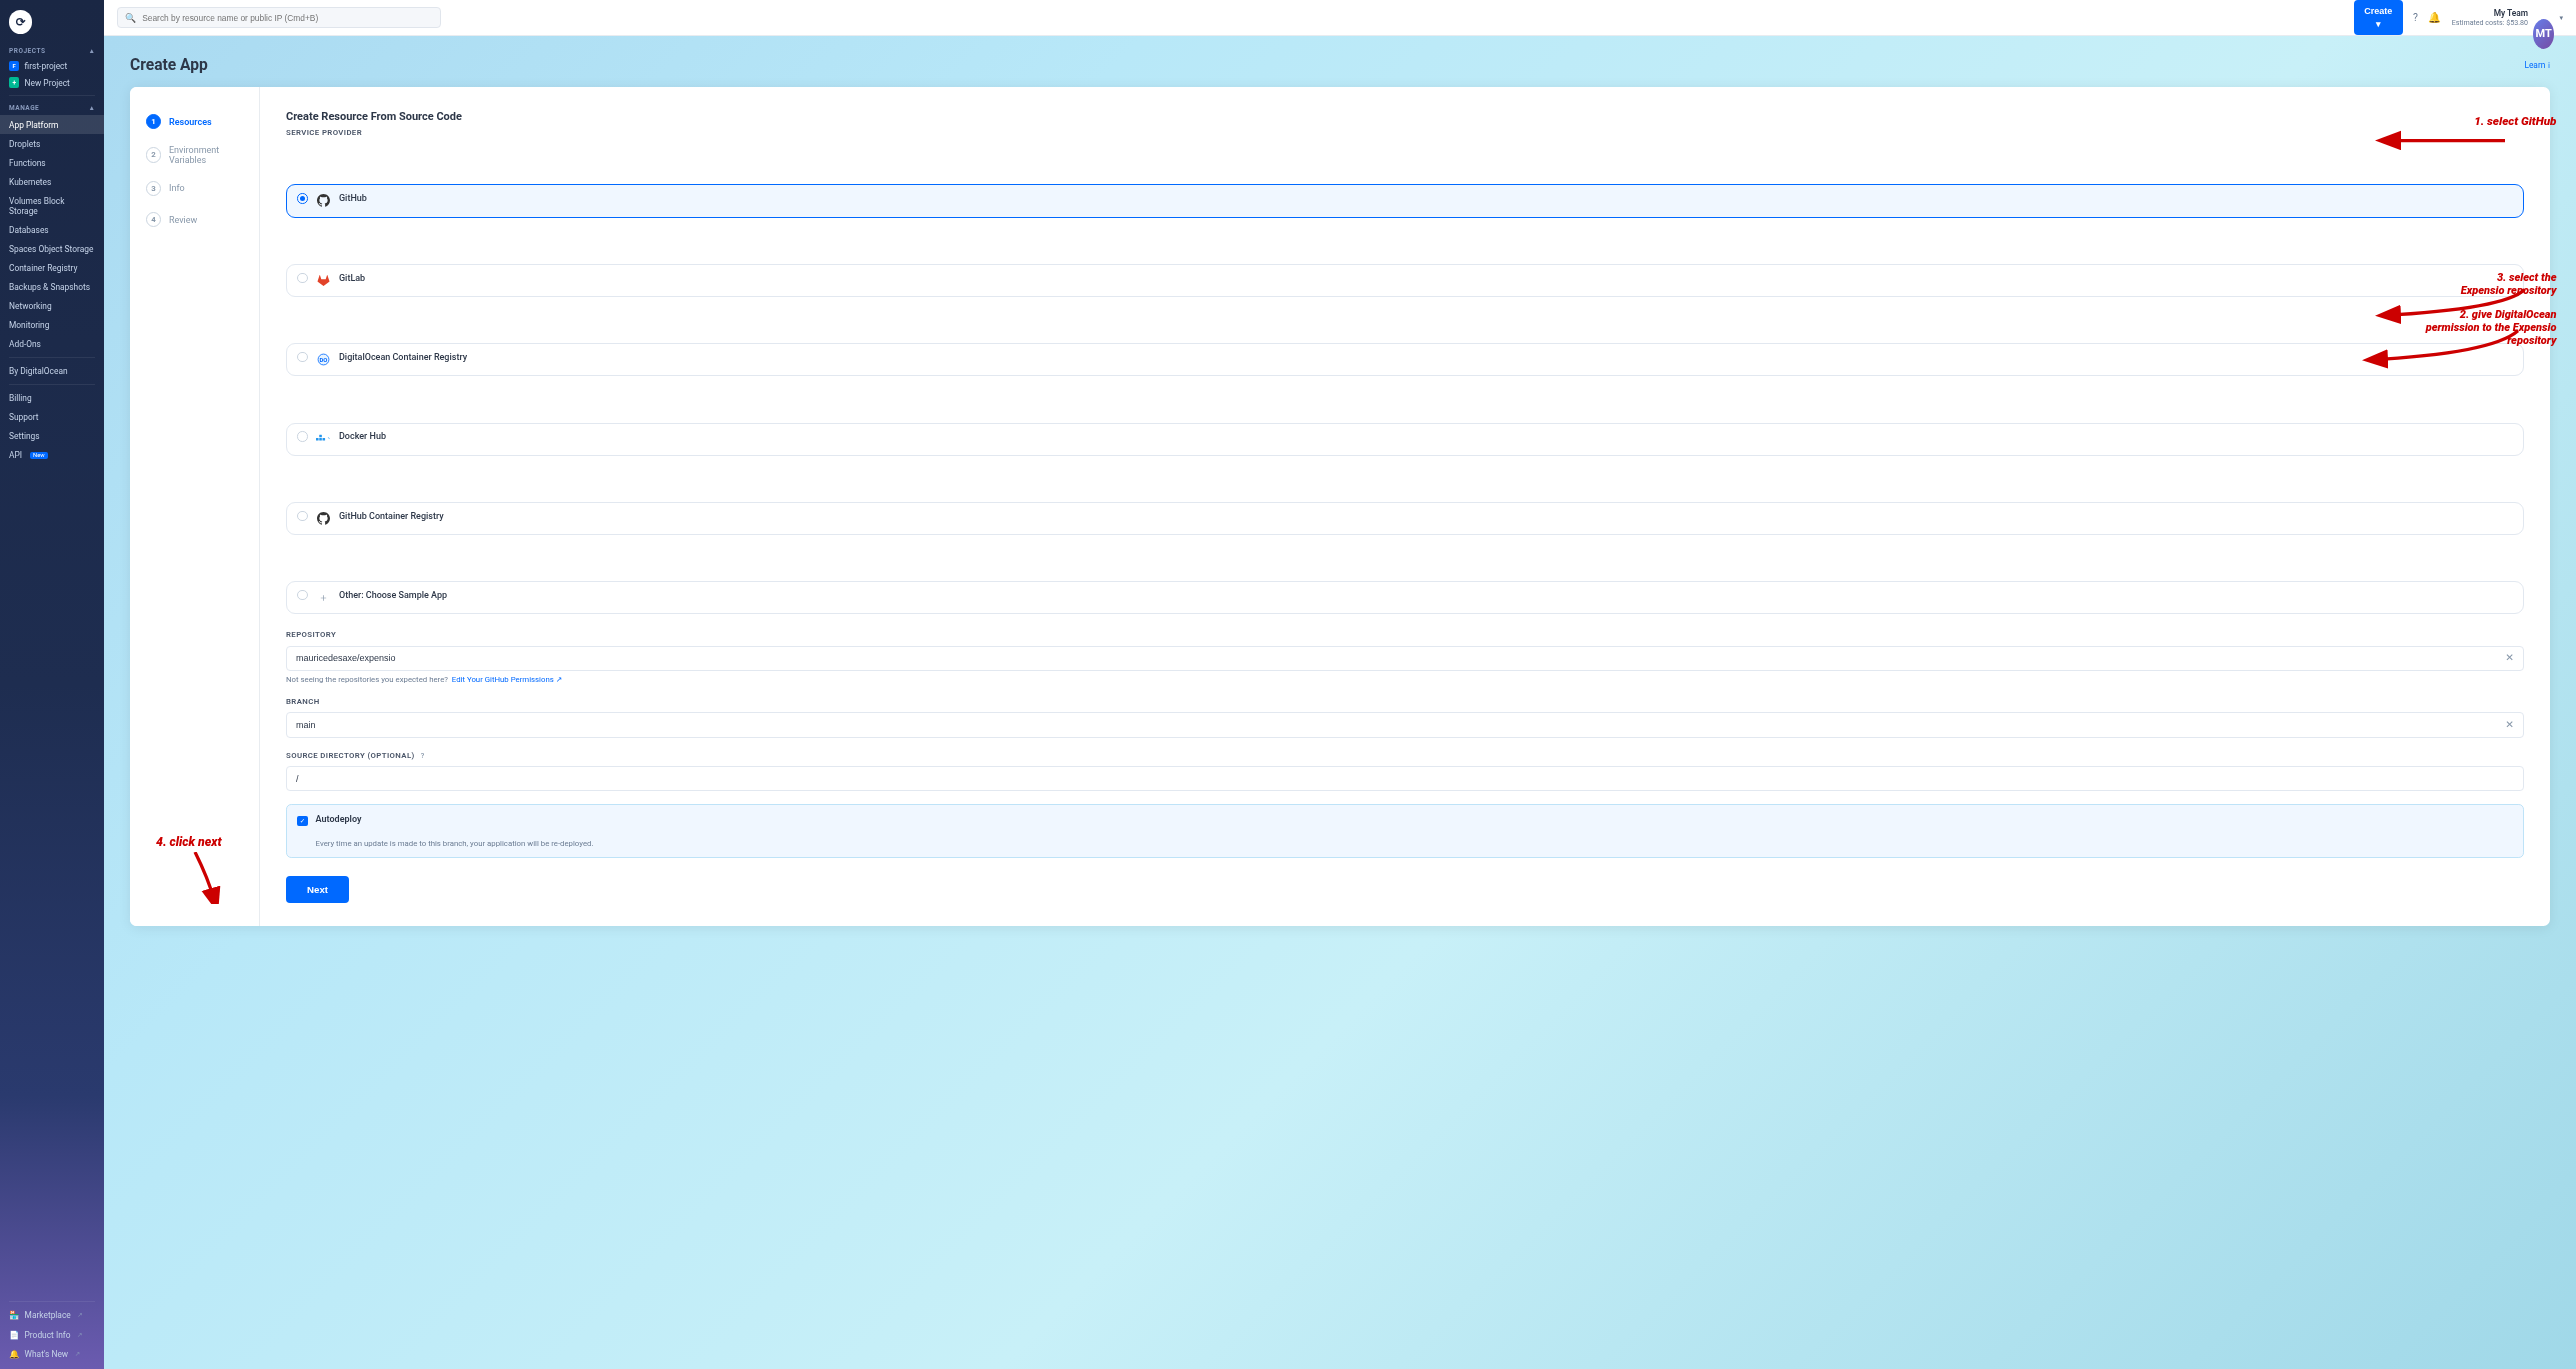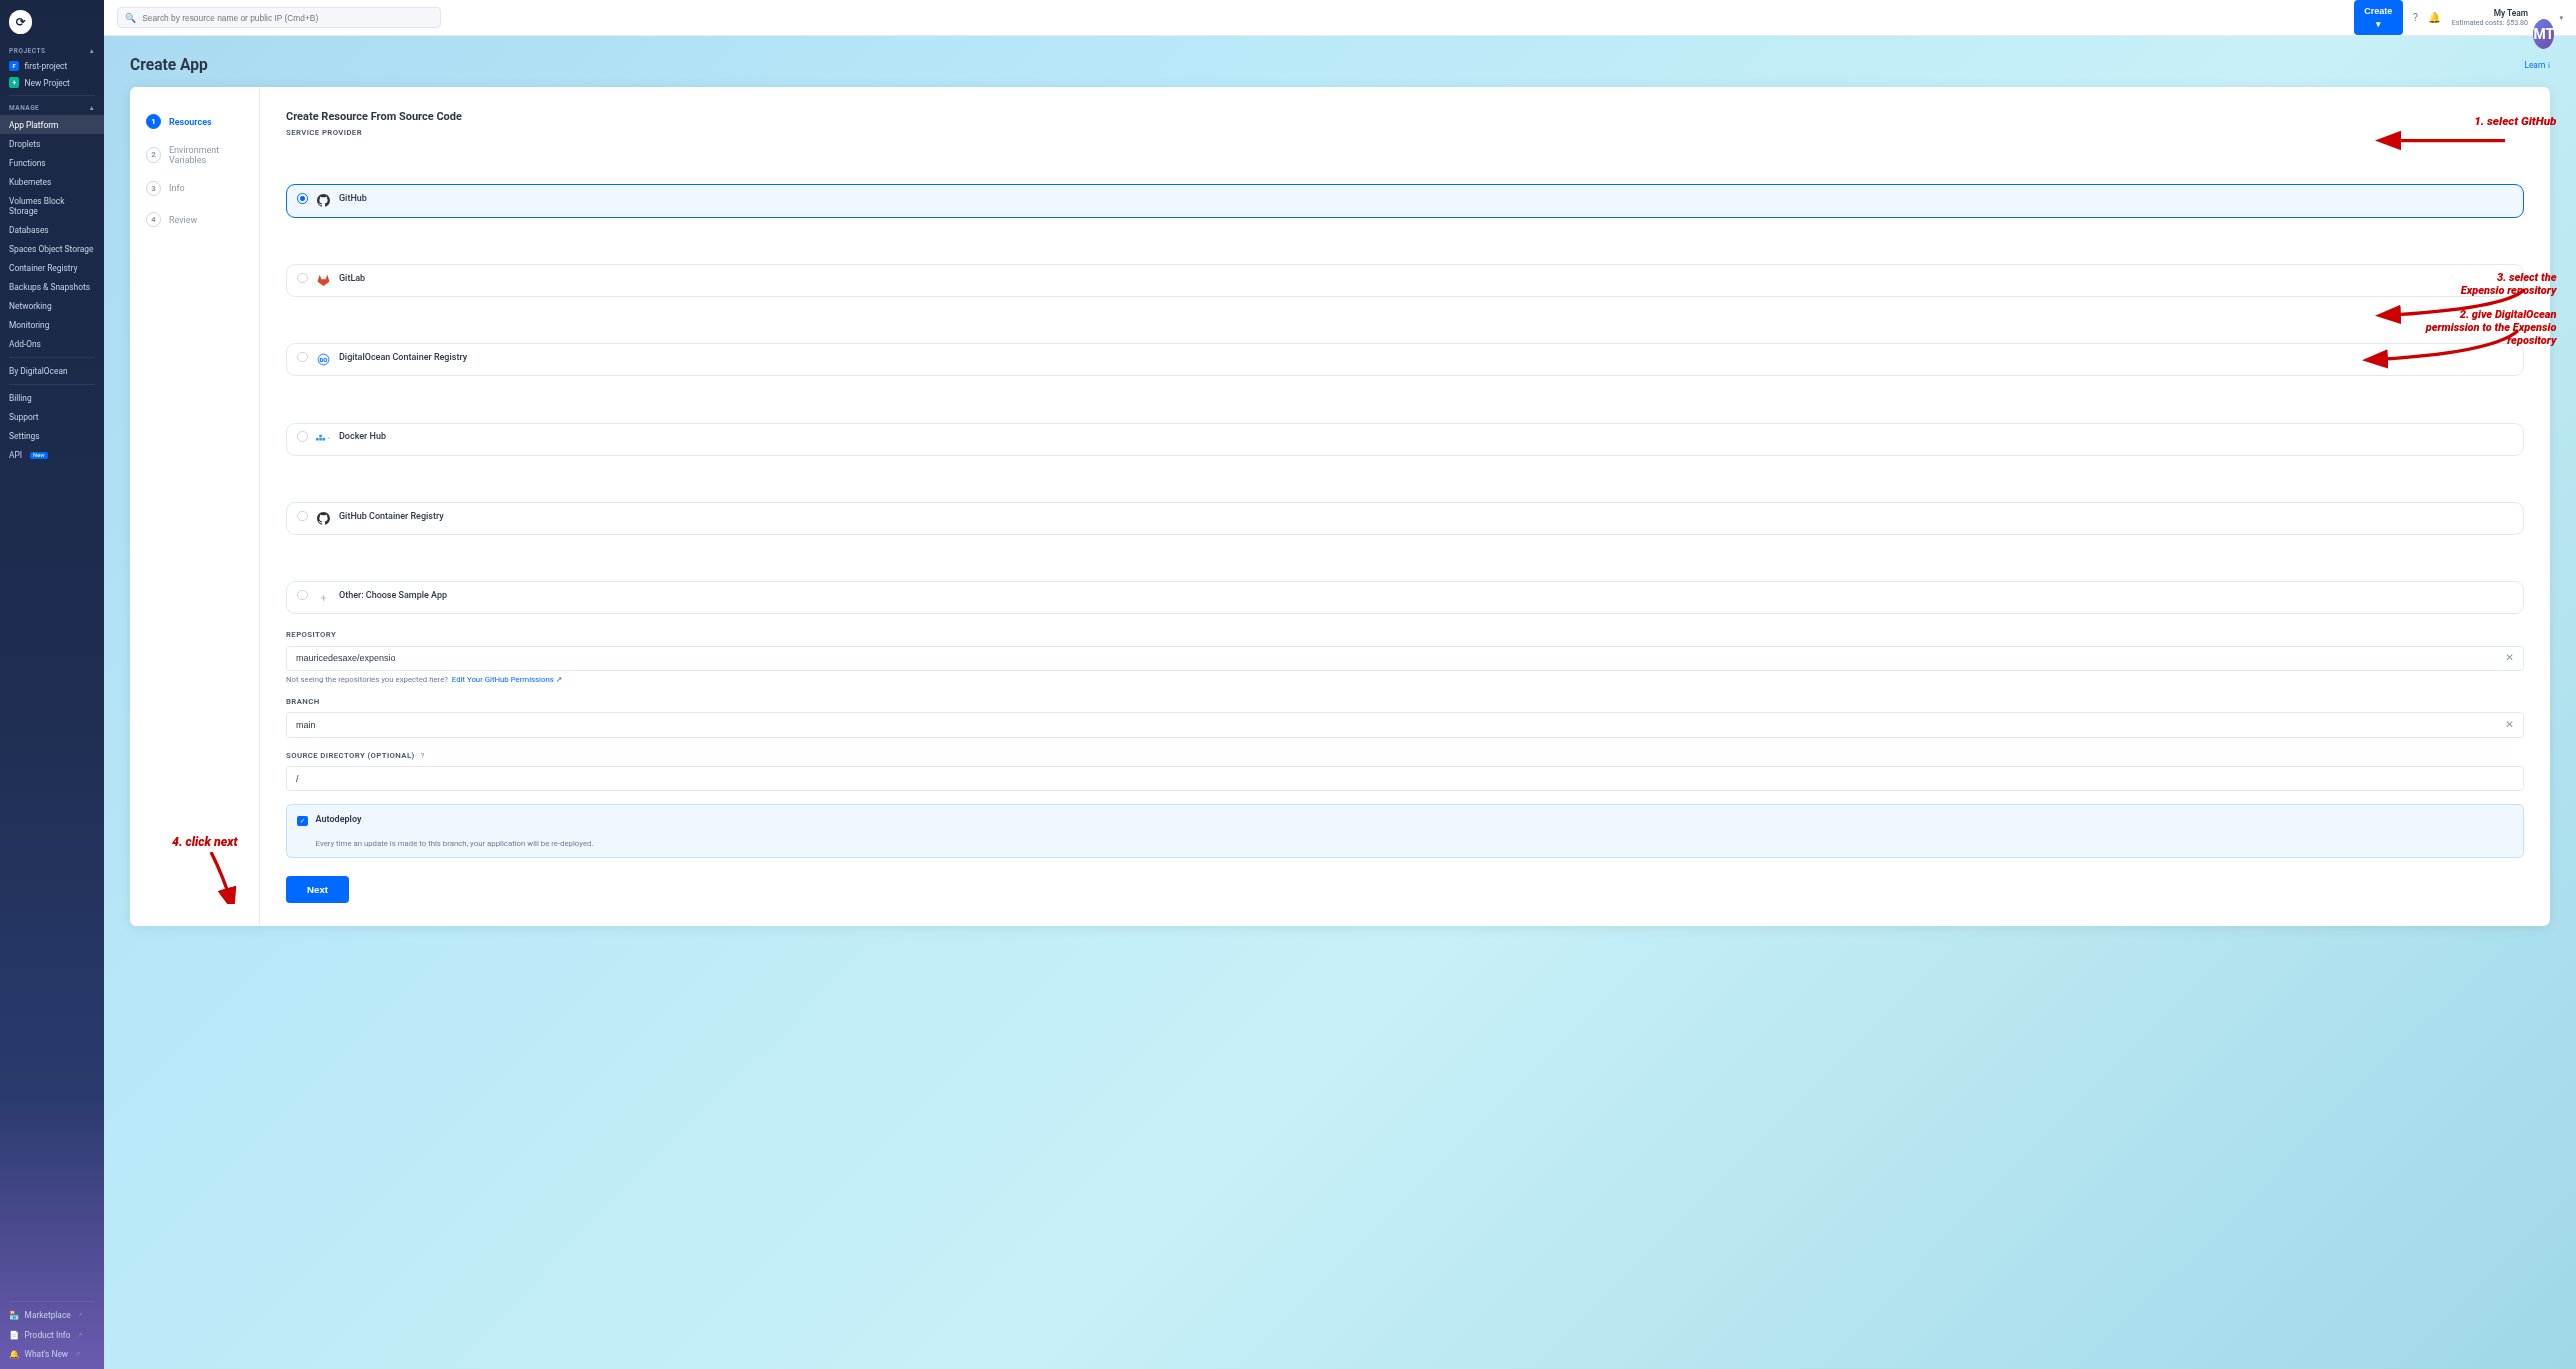--- a/index.html
+++ b/index.html
@@ -199,21 +199,21 @@
       cursor: pointer;
     }
     .user-text { text-align: right; }
     .user-name { font-size: 8.4px; font-weight: 600; color: #2d3748; }
     .user-cost { font-size: 7.1px; color: #6b7c93; }
     .user-avatar {
       width: 21px; height: 30px;
       background: linear-gradient(135deg, #667eea, #764ba2);
       border-radius: 50%;
       display: flex; align-items: center; justify-content: center;
-      color: #fff; font-size: 14px; font-weight: bold; margin-top: 32px;
+      color: #fff; font-size: 11px; font-weight: bold; margin-top: 32px;
     }
 
     
     .content {
       flex: 1;
       overflow-y: auto;
       padding: 19.5px 26px;
       background: transparent;
     }
     .page-header {
@@ -736,21 +736,21 @@
           <defs>
             <marker id="ah2" markerWidth="8" markerHeight="8" refX="6" refY="3" orient="auto">
               <path d="M0,0 L0,6 L8,3 z" fill="#cc0000"></path>
             </marker>
           </defs>
           <path d="M280,15 Q240,50 50,60" stroke="#cc0000" stroke-width="5" fill="none" marker-end="url(#ah2)"></path>
         </svg>
         <div style="position:absolute;top:-13px;right:0;color:#cc0000;font-size:11px;font-weight:900;font-style:italic;white-space:nowrap;text-align:right;">2. give DigitalOcean<br>permission to the Expensio<br>repository</div>
       </div>
 
-      <div style="position:absolute;bottom:19.5px;left:42px;pointer-events:none;">
+      <div style="position:absolute;bottom:19.5px;left:26px;pointer-events:none;">
         <div style="color:#cc0000;font-size:12.3px;font-weight:900;font-style:italic;margin-bottom:2.6px;">4. click next</div>
         <svg width="78" height="52" viewBox="0 0 120 80">
           <defs>
             <marker id="ah4" markerWidth="8" markerHeight="8" refX="4" refY="3" orient="auto">
               <path d="M0,0 L0,6 L8,3 z" fill="#cc0000"></path>
             </marker>
           </defs>
           <path d="M60,0 Q80,40 90,75" stroke="#cc0000" stroke-width="5" fill="none" marker-end="url(#ah4)"></path>
         </svg>
       </div>

